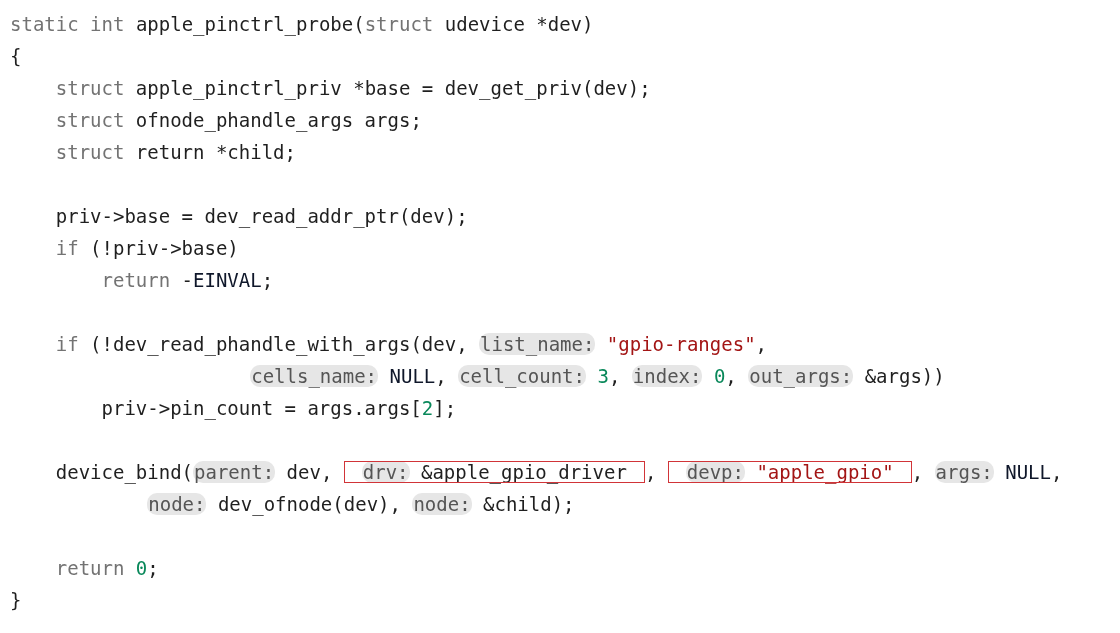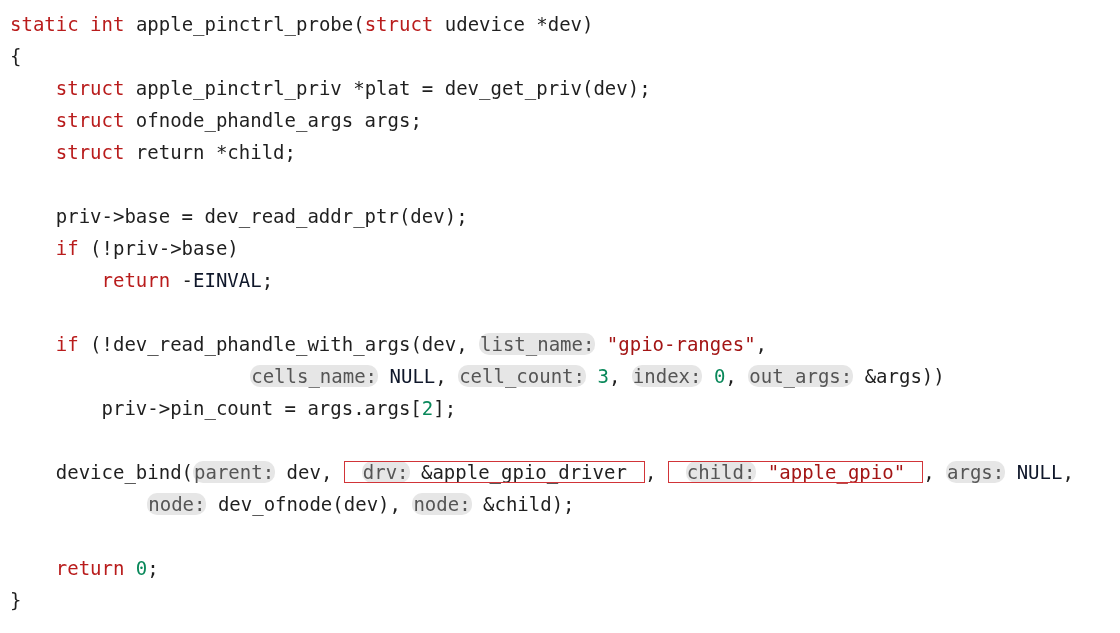--- a/index.html
+++ b/index.html
@@ -12,44 +12,44 @@
   }
   pre.code {
     margin: 0;
     padding: 8px 10px;
     font-family: Consolas, "DejaVu Sans Mono", Menlo, monospace;
     font-size: 19px;
     line-height: 32px;
     color: #1f1f1f;
     white-space: pre;
   }
-  .kw   { color: #b91c1c; margin-top: 6px; }
+  .kw   { color: #737373; margin-top: 6px; }
   .num  { color: #09885a; }
   .str  { color: #a31515; }
   .const{ color: #0f172a; }      
   .hint { background: #e6e6e6; color:#555555; padding:0 1px; border-radius:10px;}
   .hl   { outline: 1.5px solid #d13438; outline-offset: -1px; padding: 0 18px; }
   
   span { white-space: pre; }
 </style>
 </head>
 <body>
 
 <pre class="code"><span><span class="kw">static</span> <span class="kw">int</span> <span>apple_pinctrl_probe</span>(<span class="kw">struct</span> <span>udevice *dev</span>)</span>
 <span>{</span>
-    <span class="kw">struct</span> <span>apple_pinctrl_priv</span><span> *plat = dev_get_priv(dev);</span>
+    <span class="kw">struct</span> <span>apple_pinctrl_priv</span><span> *base = dev_get_priv(dev);</span>
     <span class="kw">struct</span><span> ofnode_phandle_args args;</span>
     <span class="kw">struct</span><span> return *child;</span>
 
     <span>priv-&gt;base = dev_read_addr_ptr(dev);</span>
     <span class="kw">if</span><span> (!priv-&gt;base)</span>
         <span class="kw">return</span><span> -</span><span class="const">EINVAL</span><span>;</span>
 
     <span class="kw">if</span><span> (!dev_read_phandle_with_args(dev, </span><span class="hint">list_name:</span><span class="str"> "gpio-ranges"</span><span>,</span>
                      <span class="hint">cells_name:</span><span> </span><span class="const">NULL</span><span>, </span><span class="hint">cell_count:</span><span> </span><span class="num">3</span><span>, </span><span class="hint">index:</span><span> </span><span class="num">0</span><span>, </span><span class="hint">out_args:</span><span> &amp;args))</span>
         <span>priv-&gt;pin_count = args.args[</span><span class="num">2</span><span>];</span>
 
-    <span>device_bind(</span><span class="hint">parent:</span><span> dev, </span><span class="hl"><span class="hint">drv:</span><span> &amp;apple_gpio_driver</span></span><span>, </span><span class="hl"><span class="hint">child:</span><span class="str"> "apple_gpio"</span></span><span>, </span><span class="hint">args:</span><span> </span><span class="const">NULL</span><span>,</span>
+    <span>device_bind(</span><span class="hint">parent:</span><span> dev, </span><span class="hl"><span class="hint">drv:</span><span> &amp;apple_gpio_driver</span></span><span>, </span><span class="hl"><span class="hint">devp:</span><span class="str"> "apple_gpio"</span></span><span>, </span><span class="hint">args:</span><span> </span><span class="const">NULL</span><span>,</span>
             <span class="hint">node:</span><span> dev_ofnode(dev), </span><span class="hint">node:</span><span> &amp;child);</span>
 
     <span class="kw">return</span><span> </span><span class="num">0</span><span>;</span>
 <span>}</span>
 </pre>
 
 </body></html>

